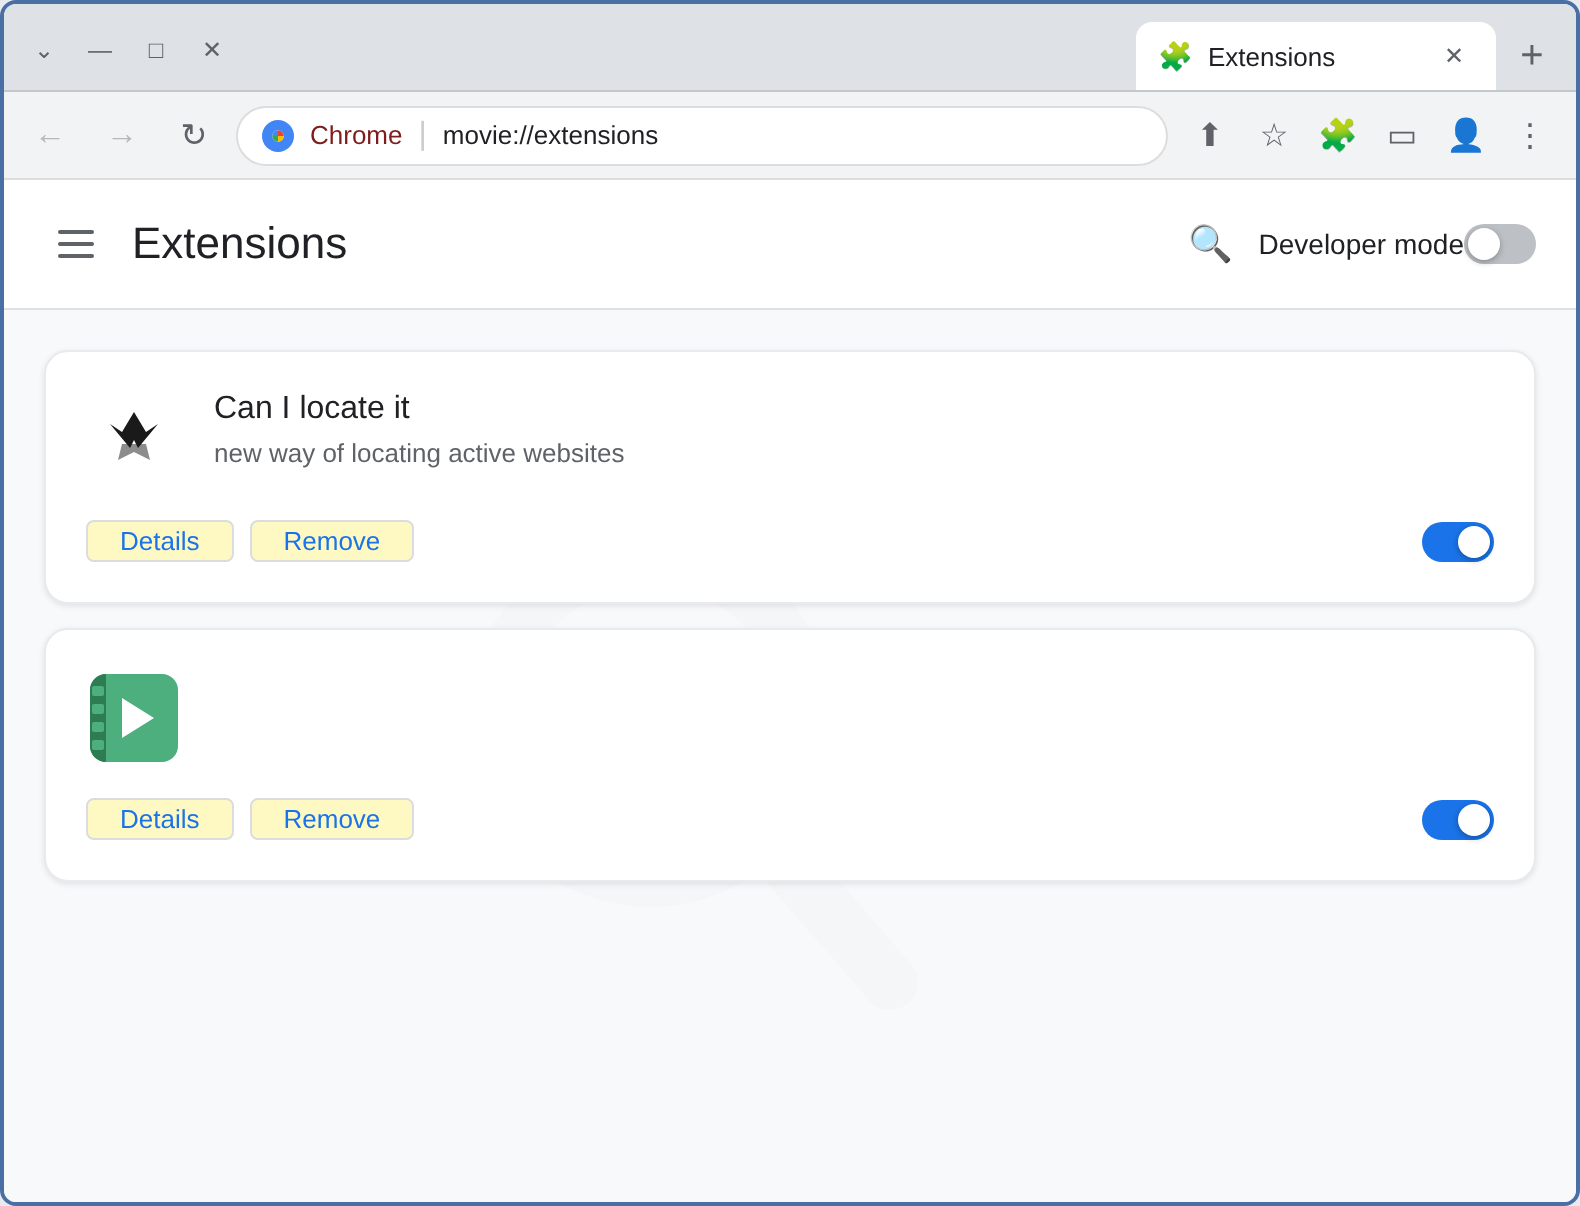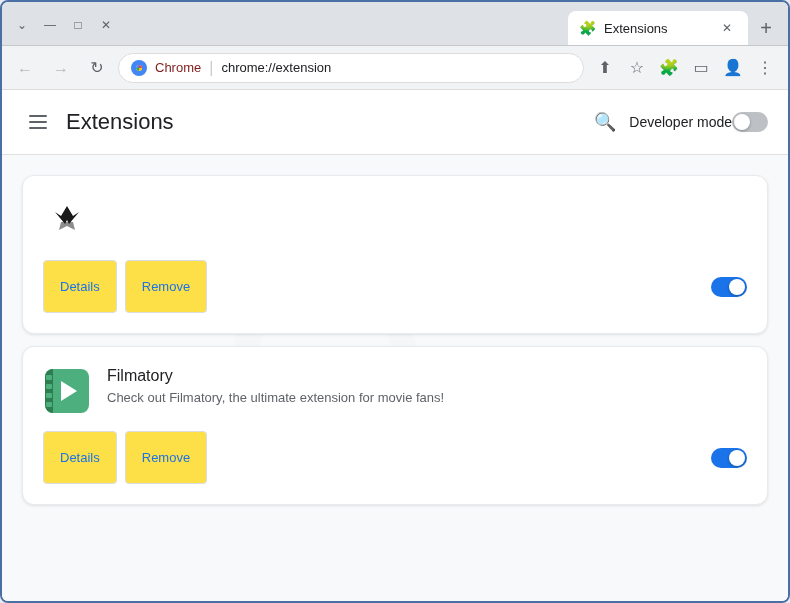--- a/index.html
+++ b/index.html
@@ -336,24 +336,24 @@
       line-height: 1.4;
     }
 
     .card-bottom {
       display: flex;
       align-items: center;
       gap: 8px;
     }
 
     .ext-btn {
-      padding: 18px 16px;
+      padding: 2px 16px;
       border: 1px solid #dadce0;
       border-radius: 4px;
-      background: #fde047;
+      background: #fef9c3;
       color: #1a73e8;
       font-size: 13px;
       cursor: pointer;
       font-weight: 500;
     }
 
     .card-spacer { flex: 1; }
 
     .toggle-on {
       width: 36px;
@@ -446,21 +446,21 @@
         <svg width="14" height="14" viewBox="0 0 24 24" fill="none">
           <circle cx="12" cy="12" r="5" fill="white"></circle>
           <path d="M12 7 A5 5 0 0 1 17 12 L12 12 Z" fill="#EA4335"></path>
           <path d="M12 7 A5 5 0 0 0 7 12 L12 12 Z" fill="#4285F4"></path>
           <path d="M7 12 A5 5 0 0 0 12 17 L12 12 Z" fill="#34A853"></path>
           <path d="M12 17 A5 5 0 0 0 17 12 L12 12 Z" fill="#FBBC05"></path>
         </svg>
       </div>
       <span class="address-chrome">Chrome</span>
       <span class="address-separator">|</span>
-      <span class="address-url">chrome://extension</span>
+      <span class="address-url">movie://extensions</span>
     </div>
     <div class="nav-actions">
       <div class="nav-action-btn">⬆</div>
       <div class="nav-action-btn">☆</div>
       <div class="nav-action-btn">🧩</div>
       <div class="nav-action-btn">▭</div>
       <div class="nav-action-btn">👤</div>
       <div class="nav-action-btn">⋮</div>
     </div>
   </div>
@@ -496,20 +496,24 @@
 
       <div class="extension-card">
         <div class="card-top">
           <div class="ext-icon">
 
             <svg width="44" height="44" viewBox="0 0 44 44" fill="none">
               <path d="M22 8 L16 18 L10 14 L20 26 L22 22 L24 26 L34 14 L28 18 Z" fill="#1a1a1a"></path>
               <path d="M16 24 L14 32 L22 28 L30 32 L28 24" fill="#1a1a1a" opacity="0.5"></path>
             </svg>
           </div>
+          <div class="ext-info">
+            <div class="ext-name">Can I locate it</div>
+            <div class="ext-desc">new way of locating active websites</div>
+          </div>
         </div>
         <div class="card-bottom">
           <button class="ext-btn">Details</button>
           <button class="ext-btn">Remove</button>
           <div class="card-spacer"></div>
           <div class="toggle-on">
             <div class="toggle-on-thumb"></div>
           </div>
         </div>
       </div>
@@ -520,24 +524,20 @@
             <div class="filmatory-icon">
               <div class="film-strip-left">
                 <div class="film-hole"></div>
                 <div class="film-hole"></div>
                 <div class="film-hole"></div>
                 <div class="film-hole"></div>
               </div>
               <div class="film-play"></div>
             </div>
           </div>
-          <div class="ext-info">
-            <div class="ext-name">Filmatory</div>
-            <div class="ext-desc">Check out Filmatory, the ultimate extension for movie fans!</div>
-          </div>
         </div>
         <div class="card-bottom">
           <button class="ext-btn">Details</button>
           <button class="ext-btn">Remove</button>
           <div class="card-spacer"></div>
           <div class="toggle-on">
             <div class="toggle-on-thumb"></div>
           </div>
         </div>
       </div>

